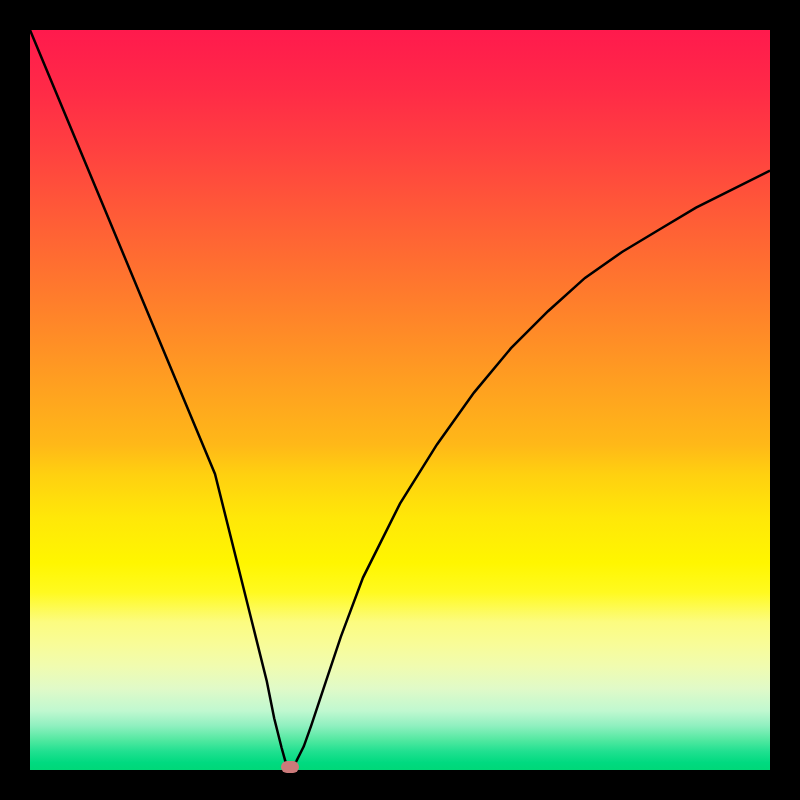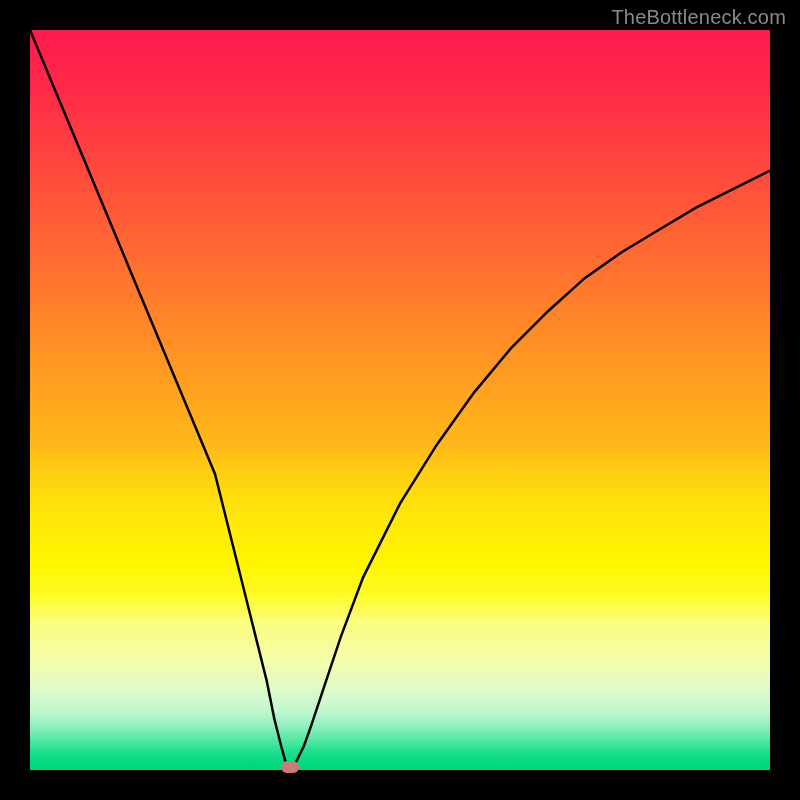--- a/index.html
+++ b/index.html
@@ -70,20 +70,19 @@
     height: 12px;
     border-radius: 6px / 6px;
     background: #cc7a7a;
     transform: translate(-50%, -50%);
   }
 </style>
 </head>
 <body>
 
 <div class="container">
-  <div class="watermark">TheBottleneck.com</div>
   <div class="plot-area">
     <svg class="curve" viewBox="0 0 740 740" preserveAspectRatio="none">
       <path id="curve-path" d="M0.00 0.00 L37.00 88.80 L74.00 177.60 L111.00 266.40 L148.00 355.20 L185.00 444.00 L207.20 532.80 L222.00 592.00 L236.80 651.20 L244.20 688.20 L251.60 717.80 L255.30 731.12 L259.00 735.56 L260.48 737.04 L262.70 736.30 L266.40 731.12 L273.80 716.32 L281.20 695.60 L296.00 651.20 L310.80 606.80 L333.00 547.60 L370.00 473.60 L407.00 414.40 L444.00 362.60 L481.00 318.20 L518.00 281.20 L555.00 247.90 L592.00 222.00 L629.00 199.80 L666.00 177.60 L703.00 159.10 L740.00 140.60" fill="none" stroke="#000000" stroke-width="2.5"></path>
     </svg>
     <div id="marker" class="marker" style="left: 260.48px; top: 737.04px; background: rgb(204, 122, 122);"></div>
   </div>
 </div>
 
 </body></html>

